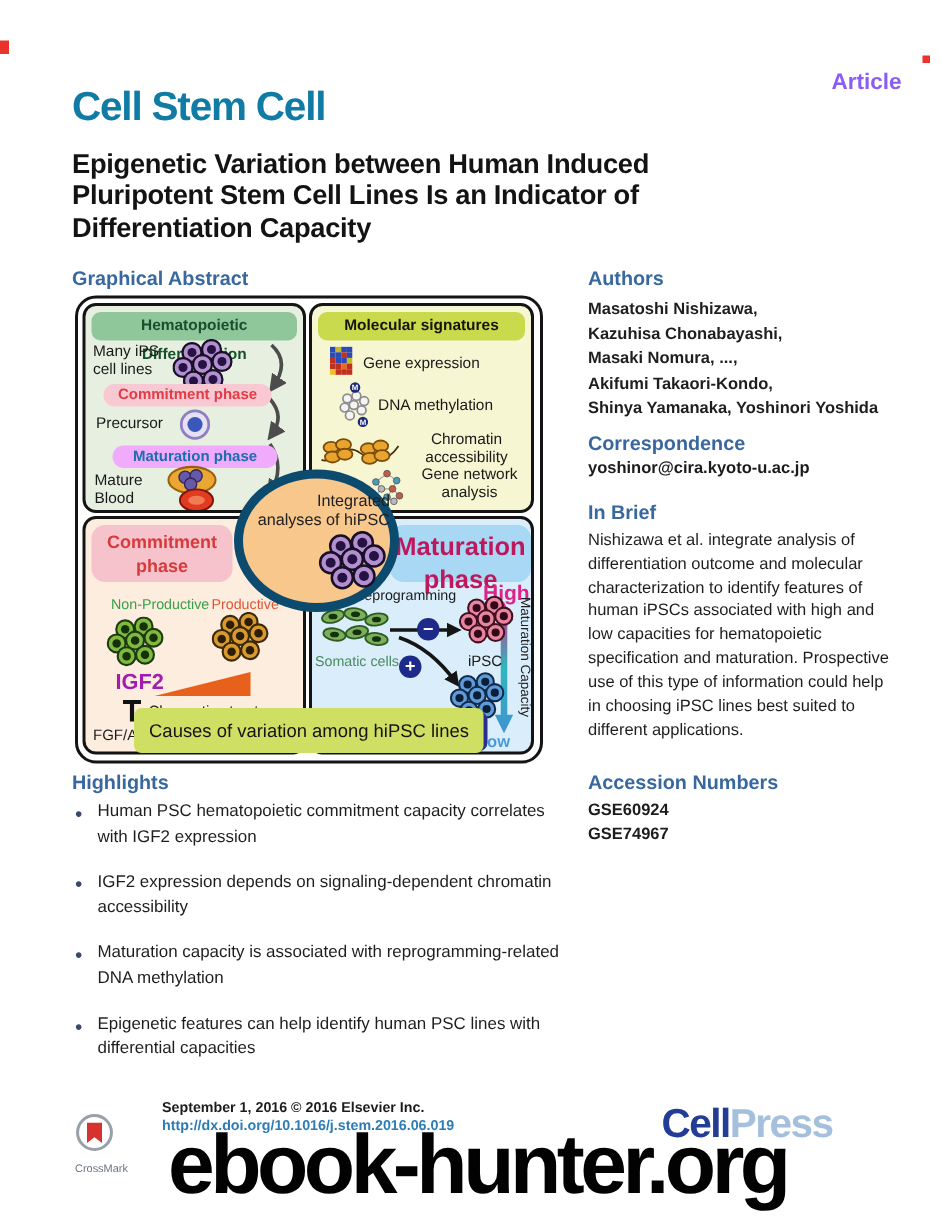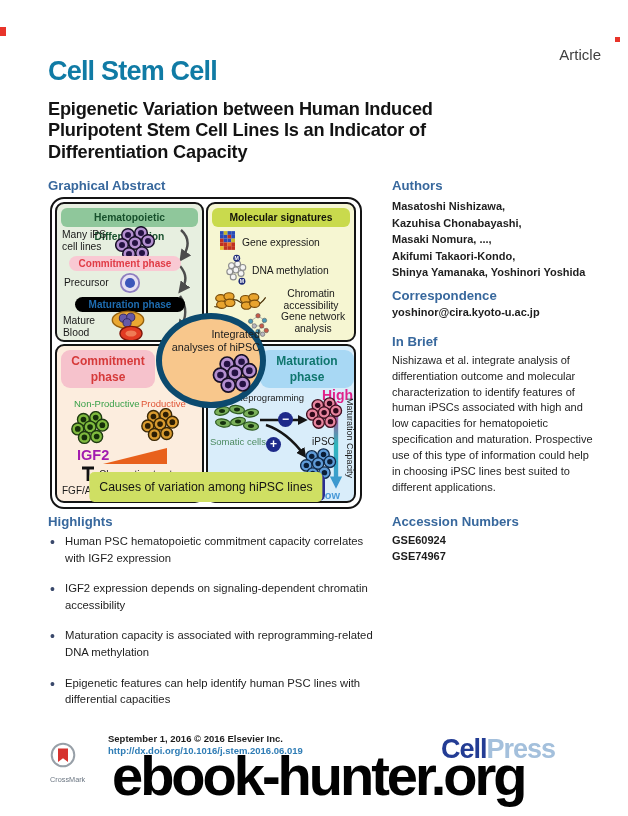--- a/index.html
+++ b/index.html
@@ -1,20 +1,20 @@
 <!DOCTYPE html>
 <html><head>
 <meta charset="utf-8">
 <style>
   html,body{margin:0;padding:0;background:#ffffff;}
   .page{position:relative;width:628px;height:816px;background:#ffffff;overflow:hidden;
         font-family:"Liberation Sans",sans-serif;color:#1c1c1c;}
   .abs{position:absolute;}
   .h-blue{color:#38689d;font-weight:bold;font-size:13.2px;}
-  .article-label{color:#404040;font-weight:normal;font-size:15px;}
+  .article-label{color:#8b5cf6;font-weight:bold;font-size:15px;}
   .journal-logo{color:#107ba5;font-weight:bold;font-size:27px;letter-spacing:-0.8px;}
   .paper-title{font-weight:bold;font-size:18.2px;line-height:1.17;letter-spacing:-0.2px;color:#131313;width:430px;}
   .reg-mark{background:#e8342a;}
   
   .ga-box{left:50px;top:197px;width:312px;height:312px;border:2.5px solid #141414;border-radius:14px;
           background:#fff;box-sizing:border-box;}
   .quad{position:absolute;border:2px solid #141414;border-radius:9px;box-sizing:border-box;overflow:hidden;}
   .quad-tl{left:3px;top:3px;width:149px;height:140px;background:#e7efe0;}
   .quad-tr{left:154px;top:3px;width:150px;height:140px;background:#f6f6d2;}
   .quad-bl{left:3px;top:145px;width:149px;height:159px;background:#fcedde;}
@@ -118,21 +118,21 @@
           <path d="M17,38 C24,46 24,54 18,62" marker-end="url(#arrGray)"></path>
           <path d="M17,68 C24,78 24,90 17,100" marker-end="url(#arrGray)"></path>
         </g>
       </svg>
       <div class="pill" style="left:12px;top:52px;width:112px;height:15px;background:#f9c9d3;color:#e03c46;font-size:10px;line-height:15px">Commitment phase</div>
       <div class="ga-label" style="left:7px;top:73px">Precursor</div>
       <svg class="abs" style="left:62px;top:68px" width="22" height="22" viewBox="0 0 24 24">
         <circle cx="12" cy="12" r="10" fill="#e6e1f2" stroke="#8f7fc0" stroke-width="2"></circle>
           <circle cx="12" cy="12" r="5.5" fill="#3c57ba"></circle>
       </svg>
-      <div class="pill" style="left:18px;top:93px;width:110px;height:15px;background:#000000;color:#1e6cb0;font-size:10px;line-height:15px">Maturation phase</div>
+      <div class="pill" style="left:18px;top:93px;width:110px;height:15px;background:#f0abfc;color:#1e6cb0;font-size:10px;line-height:15px">Maturation phase</div>
       <div class="ga-label" style="left:6px;top:111px">
         <div>Mature</div>
         <div>Blood</div>
       </div>
       <svg class="abs" style="left:52px;top:104px" width="38" height="24" viewBox="0 0 40 26">
         <ellipse cx="20" cy="13" rx="17" ry="9.5" fill="#eaa832" stroke="#96610e" stroke-width="1.5"></ellipse>
         <circle cx="15" cy="11" r="4.4" fill="#665aa8" stroke="#32265e"></circle>
           <circle cx="23" cy="10" r="4.4" fill="#665aa8" stroke="#32265e"></circle>
           <circle cx="19" cy="16" r="4.4" fill="#665aa8" stroke="#32265e"></circle>
       </svg>
@@ -282,21 +282,21 @@
       <div class="abs" style="left:20px;top:101px;font-size:14.5px;font-weight:bold;color:#a21caf">IGF2</div>
       <div class="abs wedge" style="left:46px;top:102px"></div>
       <svg class="abs" style="left:24px;top:120px" width="14" height="16" viewBox="0 0 14 16">
         <path d="M1,2 H13 M7,2 V15" stroke="#111" stroke-width="2.8" fill="none"></path>
       </svg>
       <div class="abs" style="left:42px;top:123px;font-size:10px">Chromatin structure</div>
       <div class="abs" style="left:5px;top:139px;font-size:10px">FGF/Activin signaling</div>
     </div>
 
     <div class="quad quad-br">
-      <div class="pill" style="left:52px;top:4px;width:94px;height:38px;background:#a8d8f4;color:#0f766e;font-size:12px;line-height:1.3;padding-top:4px;box-sizing:border-box">
+      <div class="pill" style="left:52px;top:4px;width:94px;height:38px;background:#a8d8f4;color:#be185d;font-size:17px;line-height:1.3;padding-top:4px;box-sizing:border-box">
         <div>Maturation</div>
         <div>phase</div>
       </div>
       <div class="abs" style="left:114px;top:41px;font-size:14px;font-weight:bold;color:#e0218a">High</div>
       <svg class="abs" style="left:121px;top:54px" width="14" height="90" viewBox="0 0 16 100">
         <path d="M8,0 L15,14 L10.5,14 L10.5,86 L15,86 L8,100 L1,86 L5.5,86 L5.5,14 L1,14 Z" fill="url(#mcapGrad)"></path>
       </svg>
       <div class="abs" style="left:147px;top:52px;width:92px;height:11px;font-size:9px;color:#222;transform-origin:left top;transform:rotate(90deg)">Maturation Capacity</div>
       <div class="abs" style="left:110px;top:143px;font-size:11px;font-weight:bold;color:#4a9ad8">Low</div>
       <div class="abs" style="left:28px;top:46px;font-size:9.5px">Reprogramming</div>

